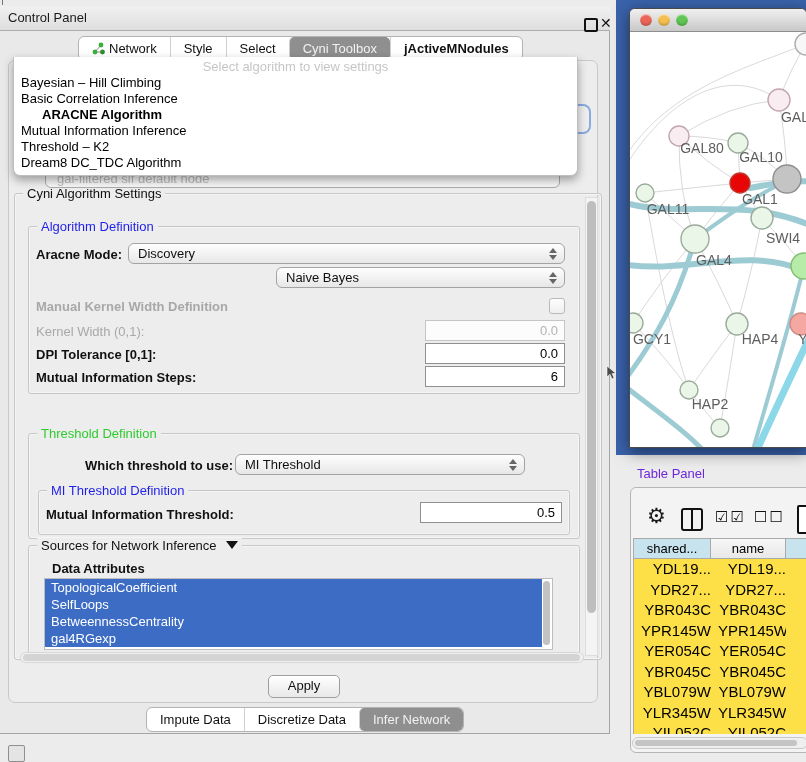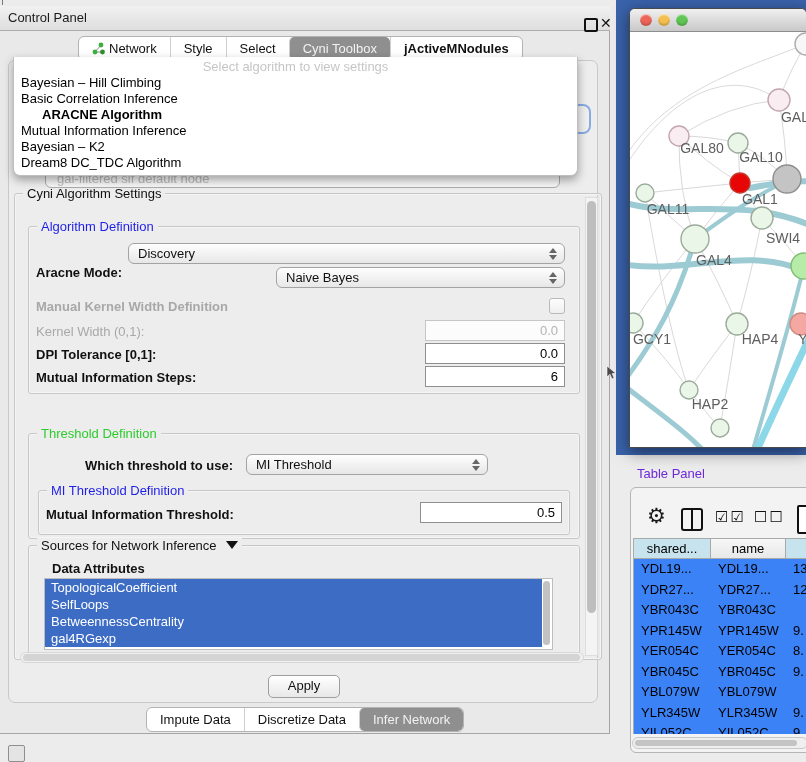--- a/index.html
+++ b/index.html
@@ -81,31 +81,31 @@
   .tl{position:absolute;top:5px;width:12px;height:12px;border-radius:50%;box-shadow:inset 0 1px 1px rgba(255,255,255,.7),inset 0 -2px 2px rgba(0,0,0,.18);}
   
   .tp-title{position:absolute;left:637px;top:466px;font-size:13px;color:#6d28d9;}
   .tp-box{position:absolute;left:630px;top:487px;width:182px;height:266px;background:#F3F3F3;
           border:1px solid #B5B5B5;border-radius:6px;box-sizing:border-box;}
   .gear{position:absolute;left:647px;top:504px;font-size:21px;color:#1A1A1A;font-weight:bold;}
   .split-icon{position:absolute;left:681px;top:508px;width:18px;height:19px;border:2px solid #111;border-radius:3px;}
   .split-icon i{position:absolute;left:8px;top:0;width:2px;height:19px;background:#111;}
   .cks{position:absolute;font-size:15px;color:#111;letter-spacing:2px;}
   .doc-icon{position:absolute;left:797px;top:505px;width:16px;height:25px;border:2px solid #111;border-radius:2px;background:#FFF;}
-  .table-wrap{position:absolute;left:633px;top:538px;width:173px;height:196px;overflow:hidden;background:#3b82f6;
+  .table-wrap{position:absolute;left:633px;top:538px;width:173px;height:196px;overflow:hidden;background:#fde047;
               border-left:1px solid #ABABAB;}
   .thead{display:flex;height:21px;box-sizing:border-box;}
   .th{font-size:13px;line-height:20px;text-align:center;border-right:1px solid #A9A9A9;
       border-top:1px solid #A9A9A9;border-bottom:1px solid #A9A9A9;box-sizing:border-box;color:#000;
       overflow:hidden;white-space:nowrap;flex:none;}
   .th.hl{background:#C7E3EE;}
   .th.plainh{background:linear-gradient(#F7F7F7,#E8E8E8);}
   .trow{display:flex;height:20.5px;}
-  .td{font-size:13px;line-height:20.5px;padding-left:7px;box-sizing:border-box;white-space:nowrap;
-      overflow:hidden;color:#000;flex:none;}
+  .td{font-size:15px;line-height:20.5px;padding-left:7px;box-sizing:border-box;white-space:nowrap;
+      overflow:hidden;color:#000;flex:none;text-align:right;}
   .tp-hsb{position:absolute;left:632px;top:737px;width:176px;height:12px;background:#EFEFEF;
           border:1px solid #C9C9C9;border-radius:6px;box-sizing:border-box;}
   .tp-hsb i{position:absolute;left:2px;top:2px;width:162px;height:6px;border-radius:3px;background:#C4C4C4;}
   .mini-icon{position:absolute;left:8px;top:745px;width:15px;height:15px;border:1px solid #8F8F8F;
              border-radius:2px;background:#E4E4E4;}
   .lt-tick{position:absolute;left:2px;top:0;width:1px;height:5px;background:#777;}
   .cursor{position:absolute;left:606px;top:366px;z-index:60;}
   text{font-family:"Liberation Sans","DejaVu Sans",sans-serif;}
 </style>
 </head>
@@ -155,21 +155,21 @@
 
   <div class="gbox" style="left:14px;top:193px;width:586px;height:465px;">
     <span class="legend" style="left:8px;font-weight:normal;color:#111;">Cyni Algorithm Settings</span>
   </div>
   <div class="vsb-track"></div>
   <div class="vsb-thumb"></div>
 
   <div class="gbox" style="left:28px;top:226px;width:550px;height:166px;">
     <span class="legend" style="left: 8px; color: rgb(31, 31, 232);">Algorithm Definition</span>
   </div>
-  <span class="lbl" style="left:36px;top:247px;margin-top:18px;">Aracne Mode:</span>
+  <span class="lbl" style="left:36px;top:247px;">Aracne Mode:</span>
   <div class="combo" style="left:128px;top:243px;width:437px;">
     <span>Discovery</span>
     <span class="combo-arrows">
         <i class="up"></i>
         <i class="dn"></i>
       </span>
   </div>
   <div class="combo" style="left:276px;top:267px;width:289px;">
     <span>Naive Bayes</span>
     <span class="combo-arrows">
@@ -190,21 +190,21 @@
   <span class="lbl" style="left:36px;top:370px;">Mutual Information Steps:</span>
   <div class="field" style="left:425px;top:366px;width:140px;">
     <span>6</span>
   </div>
 
 
   <div class="gbox" style="left:28px;top:433px;width:550px;height:104px;">
     <span class="legend" style="left: 8px; color: rgb(46, 204, 46);">Threshold Definition</span>
   </div>
   <span class="lbl" style="left:85px;top:458px;">Which threshold to use:</span>
-  <div class="combo" style="left:246px;top:454px;width:242px;">
+  <div class="combo" style="left:235px;top:454px;width:290px;">
     <span>MI Threshold</span>
     <span class="combo-arrows">
         <i class="up"></i>
         <i class="dn"></i>
       </span>
   </div>
   <div class="gbox" style="left:38px;top:490px;width:530px;height:43px;">
     <span class="legend" style="left: 8px; color: rgb(31, 31, 232);">MI Threshold Definition</span>
   </div>
   <span class="lbl" style="left:46px;top:507px;">Mutual Information Threshold:</span>
@@ -244,21 +244,21 @@
       </div>
     </div>
 
   <div class="dropdown">
     <div class="dd-ph">Select algorithm to view settings</div>
     <div id="dd-items">
         <div class="dd-item">Bayesian – Hill Climbing</div>
         <div class="dd-item">Basic Correlation Inference</div>
         <div class="dd-item bold">ARACNE Algorithm</div>
         <div class="dd-item">Mutual Information Inference</div>
-        <div class="dd-item">Bayesian – K2</div>
+        <div class="dd-item">Threshold – K2</div>
         <div class="dd-item">Dream8 DC_TDC Algorithm</div>
       </div>
   </div>
 
   <div class="desktop-blue"></div>
   <div class="netwin">
     <div class="net-titlebar" id="net-titlebar">
         <span class="tl" style="left: 10px; background: rgb(236, 101, 89);"></span>
         <span class="tl" style="left: 28px; background: rgb(245, 191, 79);"></span>
         <span class="tl" style="left: 46px; background: rgb(97, 197, 84);"></span>

